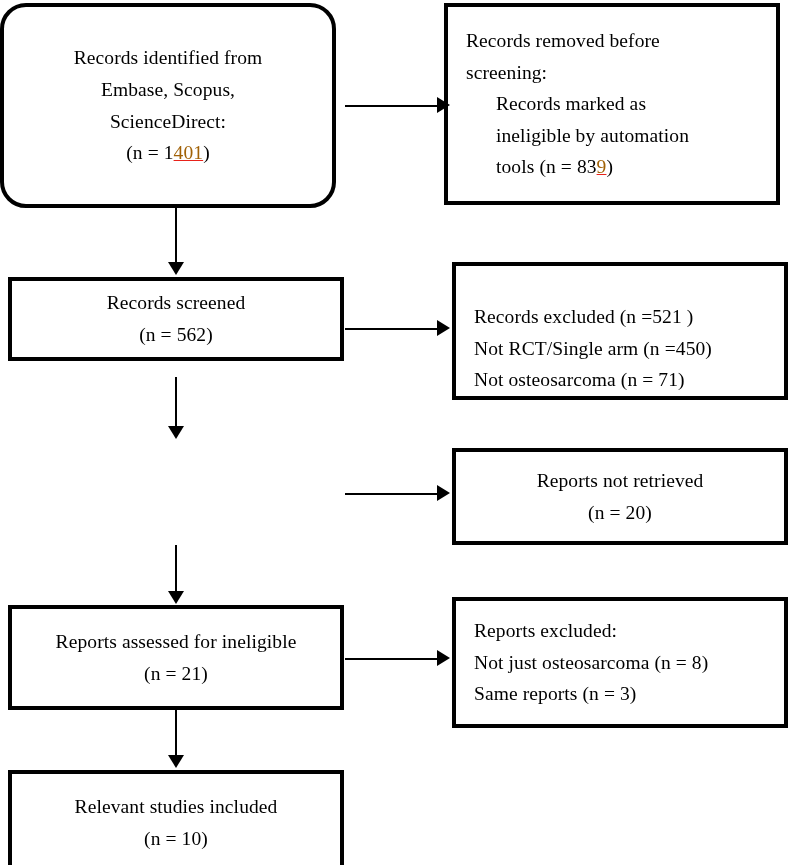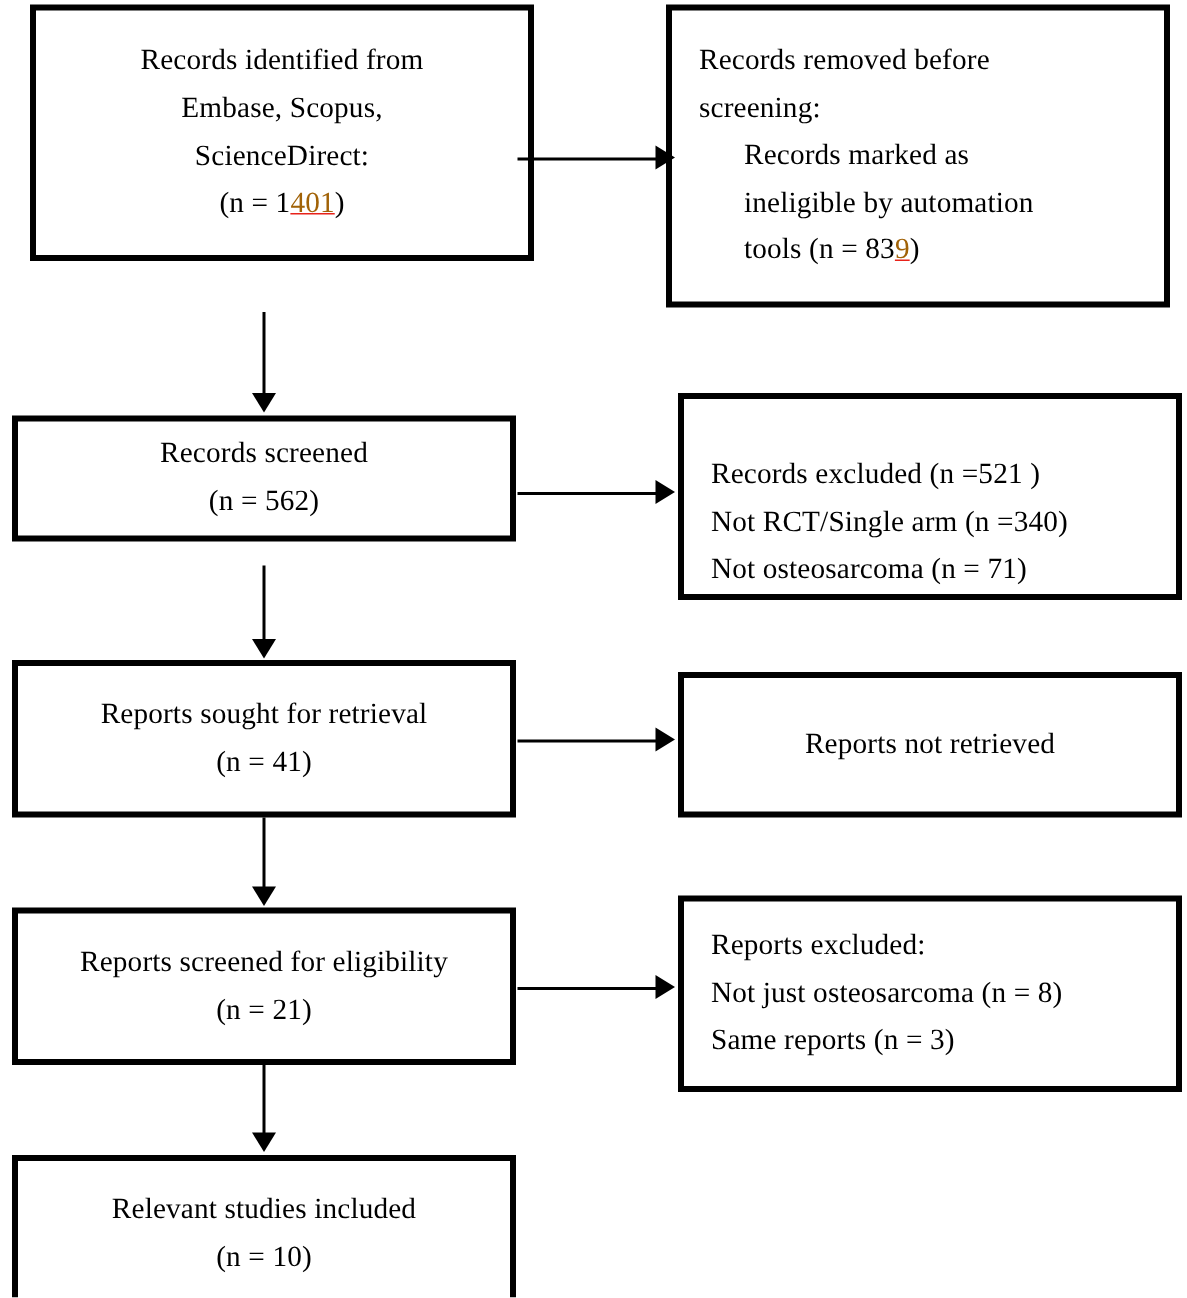--- a/index.html
+++ b/index.html
@@ -73,21 +73,21 @@
     border-top: 8px solid transparent;
     border-bottom: 8px solid transparent;
     border-left: 13px solid #000000;
   }
 </style>
 </head>
 <body>
 
 <div id="diagram">
 
-  <div class="box center" style="left:20px; top:3px; width:336px; height:171px;">
+  <div class="box center" style="left:0; top:3px; width:336px; height:205px;border-radius:26px;">
     <div class="lines">
       <div class="line">Records identified from</div>
       <div class="line">Embase, Scopus,</div>
       <div class="line">ScienceDirect:</div>
       <div class="line"><span>(n = 1</span><span class="red-underline">401</span><span>)</span></div>
     </div>
   </div>
 
   <div class="box left" style="left:444px; top:3px; width:336px; height:202px;">
     <div class="lines" style="padding:0 18px;">
@@ -108,53 +108,48 @@
   <div class="box center" style="left:8px; top:277px; width:336px; height:84px;">
     <div class="lines">
       <div class="line">Records screened</div>
       <div class="line">(n = 562)</div>
     </div>
   </div>
 
   <div class="box left" style="left:452px; top:262px; width:336px; height:138px;justify-content:flex-end;">
     <div class="lines" style="padding:0 18px;">
       <div class="line">Records excluded (n =521 )</div>
-      <div class="line">Not RCT/Single arm (n =340)</div>
+      <div class="line">Not RCT/Single arm (n =450)</div>
       <div class="line">Not osteosarcoma (n = 71)</div>
     </div>
   </div>
 
   <div class="arrow-h" style="left:345px; top:328px; width:94px;"></div>
   <div class="arrow-h-head" style="left:437px; top:320px;"></div>
 
   <div class="arrow-v" style="left:175px; top:377px; height:51px;"></div>
   <div class="arrow-v-head" style="left:168px; top:426px;"></div>
 
-  <div class="box center" style="left:8px; top:440px; width:336px; height:105px;">
-    <div class="lines">
-      <div class="line">Reports sought for retrieval</div>
-      <div class="line">(n = 41)</div>
-    </div>
-  </div>
 
   <div class="box center" style="left:452px; top:448px; width:336px; height:97px;">
     <div class="lines">
       <div class="line">Reports not retrieved</div>
+      <div class="line">(n = 20)</div>
     </div>
   </div>
 
   <div class="arrow-h" style="left:345px; top:493px; width:94px;"></div>
   <div class="arrow-h-head" style="left:437px; top:485px;"></div>
 
   <div class="arrow-v" style="left:175px; top:545px; height:48px;"></div>
   <div class="arrow-v-head" style="left:168px; top:591px;"></div>
 
   <div class="box center" style="left:8px; top:605px; width:336px; height:105px;">
     <div class="lines">
-      <div class="line">Reports screened for eligibility</div>
+      <div class="line">Reports assessed for ineligible</div>
       <div class="line">(n = 21)</div>
     </div>
   </div>
 
   <div class="box left" style="left:452px; top:597px; width:336px; height:131px;">
     <div class="lines" style="padding:0 18px;">
       <div class="line">Reports excluded:</div>
       <div class="line">Not just osteosarcoma (n = 8)</div>
       <div class="line">Same reports (n = 3)</div>
     </div>

